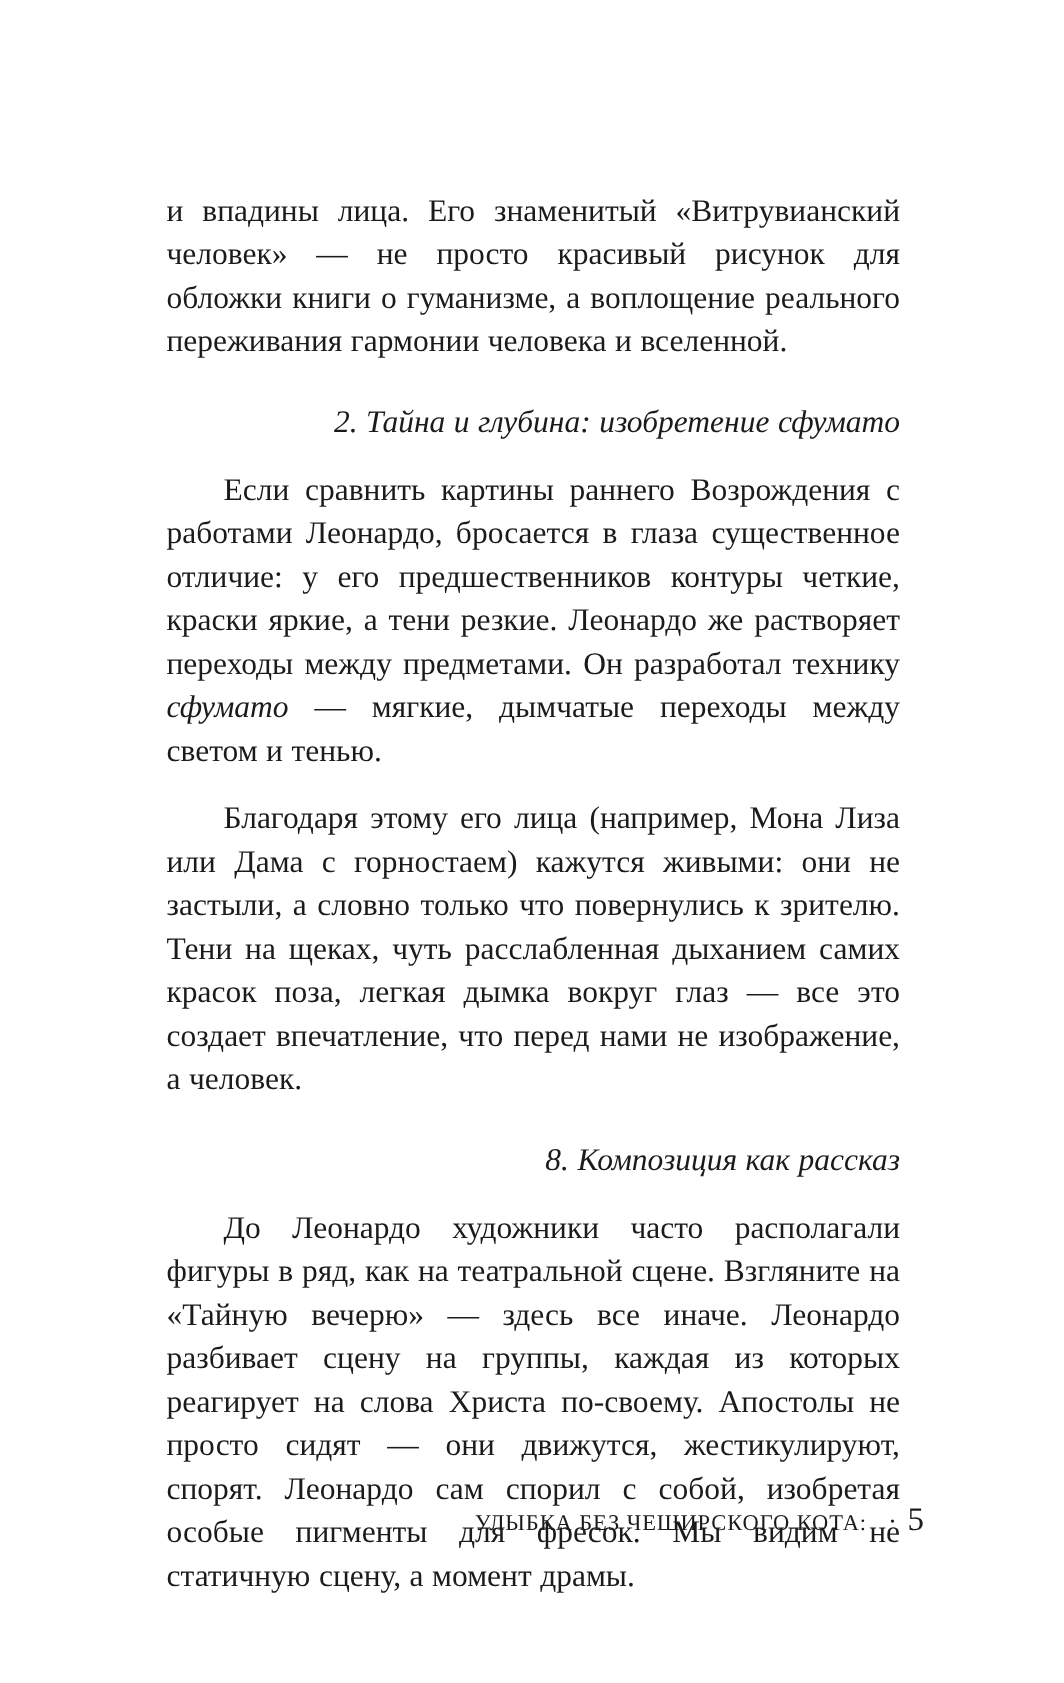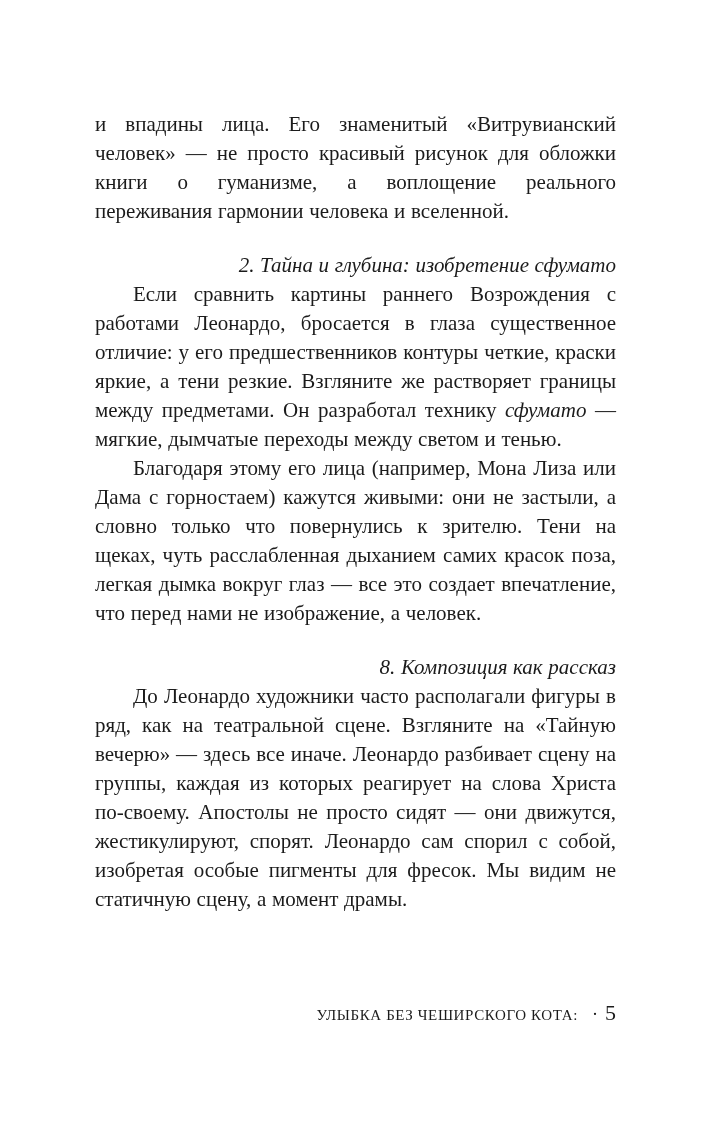--- a/index.html
+++ b/index.html
@@ -15,21 +15,21 @@
     position: relative;
     overflow: hidden;
   }
   .page-text {
     position: absolute;
     left: 95px;
     top: 110px;
     width: 521px;
   }
   .page-text p {
-    margin: 0;
+    margin: 16px;
     font-size: 21px;
     line-height: 29px;
     text-align: justify;
     text-justify: inter-word;
     hyphens: auto;
     -webkit-hyphens: auto;
     word-spacing: 0.02em;
   }
   .page-text p.indent {
     text-indent: 38px;
@@ -68,21 +68,21 @@
     font-size: 22px;
     color: #1b1b1b;
   }
 </style>
 </head>
 <body>
 
 <main class="page-text" id="text-block">
     <p class=""><span>и впадины лица. Его знаменитый «Витрувианский человек» — не просто красивый рисунок для обложки книги о гуманизме, а воплощение реального переживания гармонии человека и вселенной.</span></p>
     <p class="heading"><span class="it">2. Тайна и глубина: изобретение сфумато</span></p>
-    <p class="indent"><span>Если сравнить картины раннего Возрождения с работами Леонардо, бросается в глаза существенное отличие: у его предшественников контуры четкие, краски яркие, а тени резкие. Взгляните же растворяет границы между предметами. Он разработал технику </span><span class="it">сфумато</span><span> — мягкие, дымчатые переходы между светом и тенью.</span></p>
+    <p class="indent"><span>Если сравнить картины раннего Возрождения с работами Леонардо, бросается в глаза существенное отличие: у его предшественников контуры четкие, краски яркие, а тени резкие. Леонардо же растворяет переходы между предметами. Он разработал технику </span><span class="it">сфумато</span><span> — мягкие, дымчатые переходы между светом и тенью.</span></p>
     <p class="indent"><span>Благодаря этому его лица (например, Мона Лиза или Дама с горностаем) кажутся живыми: они не застыли, а словно только что повернулись к зрителю. Тени на щеках, чуть расслабленная дыханием самих красок поза, легкая дымка вокруг глаз — все это создает впечатление, что перед нами не изображение, а человек.</span></p>
     <p class="heading"><span class="it">8. Композиция как рассказ</span></p>
     <p class="indent"><span>До Леонардо художники часто располагали фигуры в ряд, как на театральной сцене. Взгляните на «Тайную вечерю» — здесь все иначе. Леонардо разбивает сцену на группы, каждая из которых реагирует на слова Христа по-своему. Апостолы не просто сидят — они движутся, жестикулируют, спорят. Леонардо сам спорил с собой, изобретая особые пигменты для фресок. Мы видим не статичную сцену, а момент драмы.</span></p>
   </main>
 
 <footer class="page-footer">
   <span class="running-title">УЛЫБКА БЕЗ ЧЕШИРСКОГО КОТА:</span>
   <span class="footer-sep">·</span>
   <span class="page-number">5</span>
 </footer>

